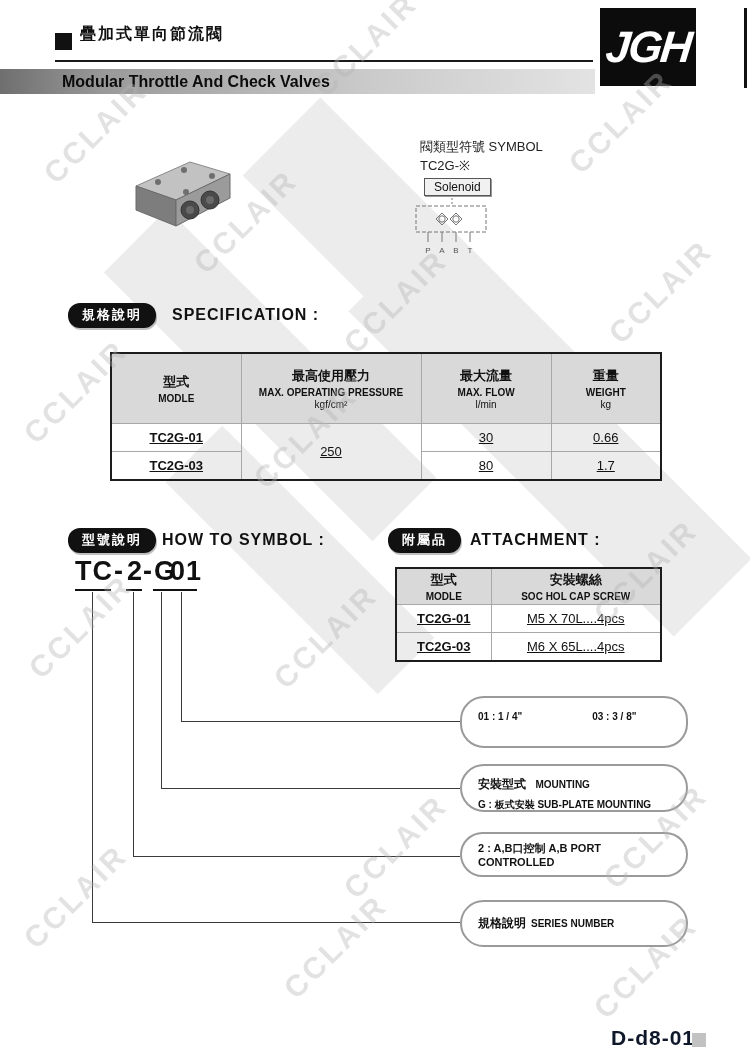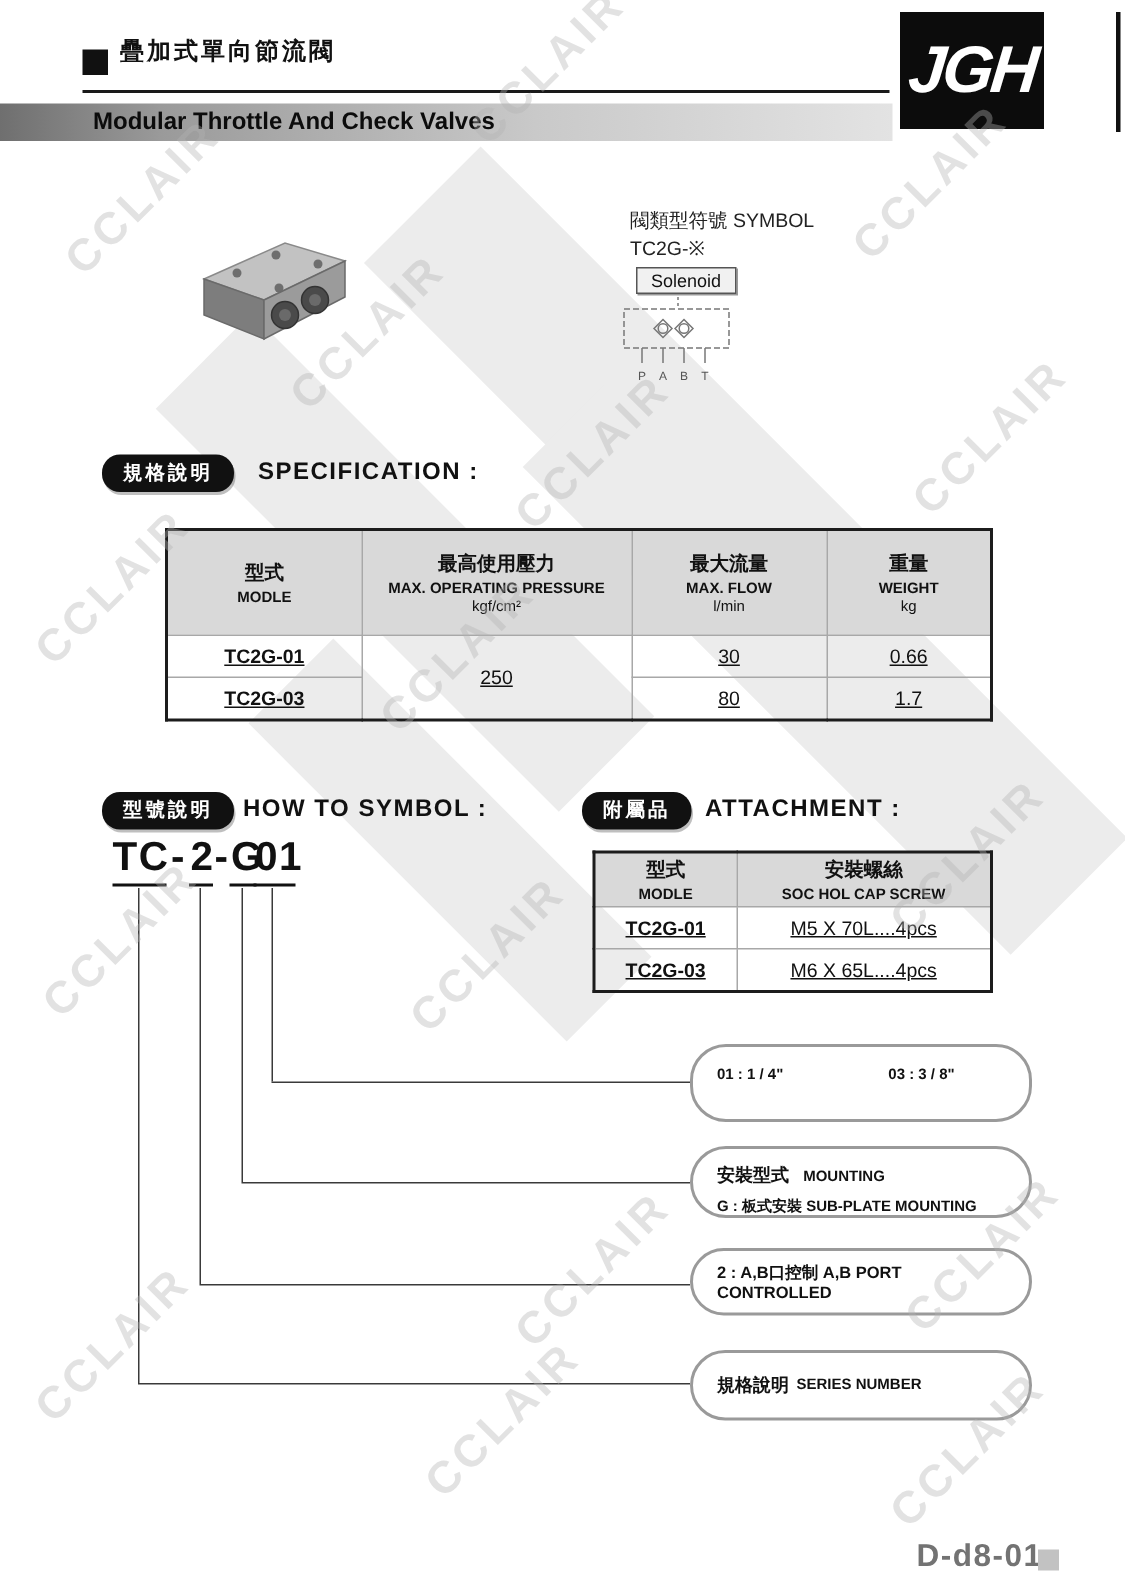--- a/index.html
+++ b/index.html
@@ -290,16 +290,16 @@
 
   <div class="callout center" style="top:832px;height:45px;">
     <span class="line2" style="margin-top:0;font-size:11px;">2 : A,B口控制  A,B PORT CONTROLLED</span>
   </div>
 
   <div class="callout center" style="top:900px;height:47px;">
     <span class="t-zh">規格說明</span>
     <span class="t-en">SERIES NUMBER</span>
   </div>
 
-  <div class="abs footer-code" style="color:#737373;">D-d8-01</div>
+  <div class="abs footer-code" style="color:#0f172a;">D-d8-01</div>
   <div class="abs footer-sq"></div>
 
 </div>
 
 </body></html>

